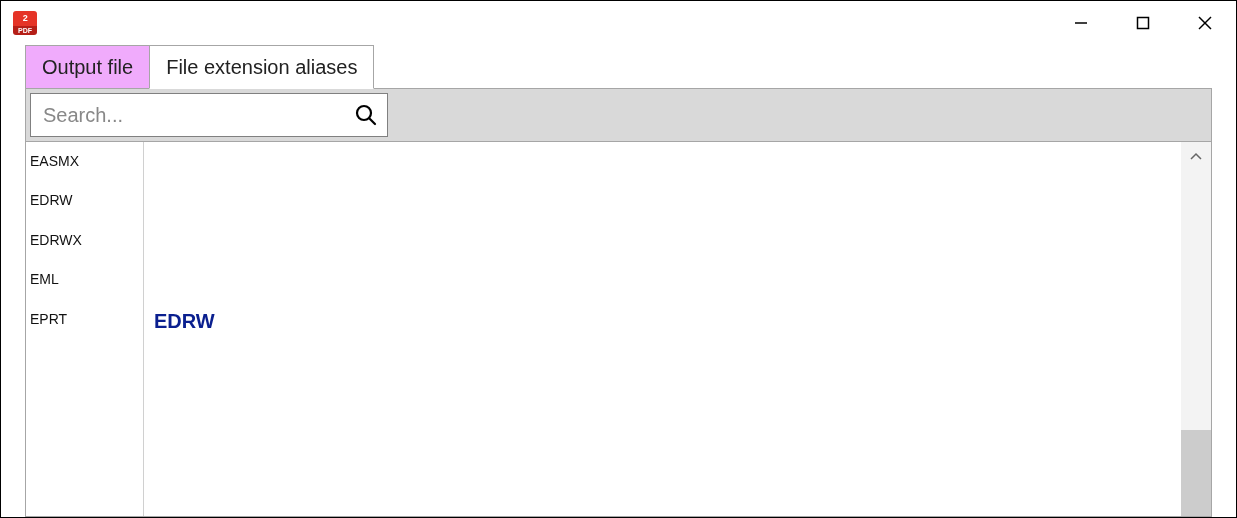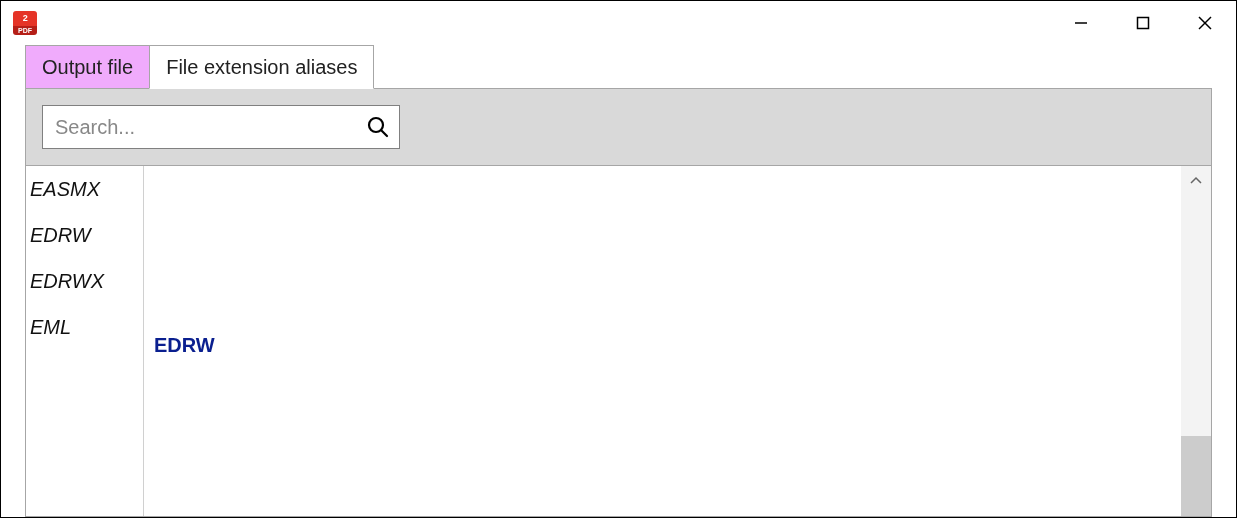--- a/index.html
+++ b/index.html
@@ -115,21 +115,21 @@
     flex: 1;
     display: flex;
     flex-direction: column;
     position: relative;
     z-index: 2;
     margin-top: -1px;
     overflow: hidden;
   }
   .search-bar {
     background: #d9d9d9;
-    padding: 16px;
+    padding: 4px;
     display: flex;
     align-items: center;
     border-bottom: 1px solid #a6a6a6;
   }
   .search-box {
     width: 358px;
     height: 44px;
     border: 1px solid #808080;
     background: #fff;
     display: flex;
@@ -161,26 +161,25 @@
     background: #fff;
     overflow: hidden;
   }
   .ext-list {
     width: 118px;
     border-right: 1px solid #d0d0d0;
     overflow: hidden;
   }
   .ext-item {
     padding: 12px 0 12px 4px;
-    font-size: 20px;
+    font-size: 14px;
     line-height: 1.1;
     white-space: nowrap;
     cursor: default;
     color: #111;
-    font-style: italic;
   }
   .alias-pane {
     flex: 1;
     position: relative;
     overflow: hidden;
   }
   .alias-text {
     position: absolute;
     font-size: 20px;
     font-weight: 700;
@@ -264,20 +263,21 @@
         </span>
       </div>
     </div>
 
     <div class="content">
       <div class="ext-list">
         <div class="ext-item"><span>EASMX</span></div>
         <div class="ext-item"><span>EDRW</span></div>
         <div class="ext-item"><span>EDRWX</span></div>
         <div class="ext-item"><span>EML</span></div>
+        <div class="ext-item"><span>EPRT</span></div>
       </div>
       <div class="alias-pane">
         <span class="alias-text" style="left:10px; top:168px;">EDRW</span>
       </div>
       <div class="vscroll">
         <div class="arrow">
           <svg width="12" height="12" viewBox="0 0 12 12">
               <path d="M1 8 L6 3 L11 8" fill="none" stroke="#666" stroke-width="1.5"></path>
             </svg>
         </div>

